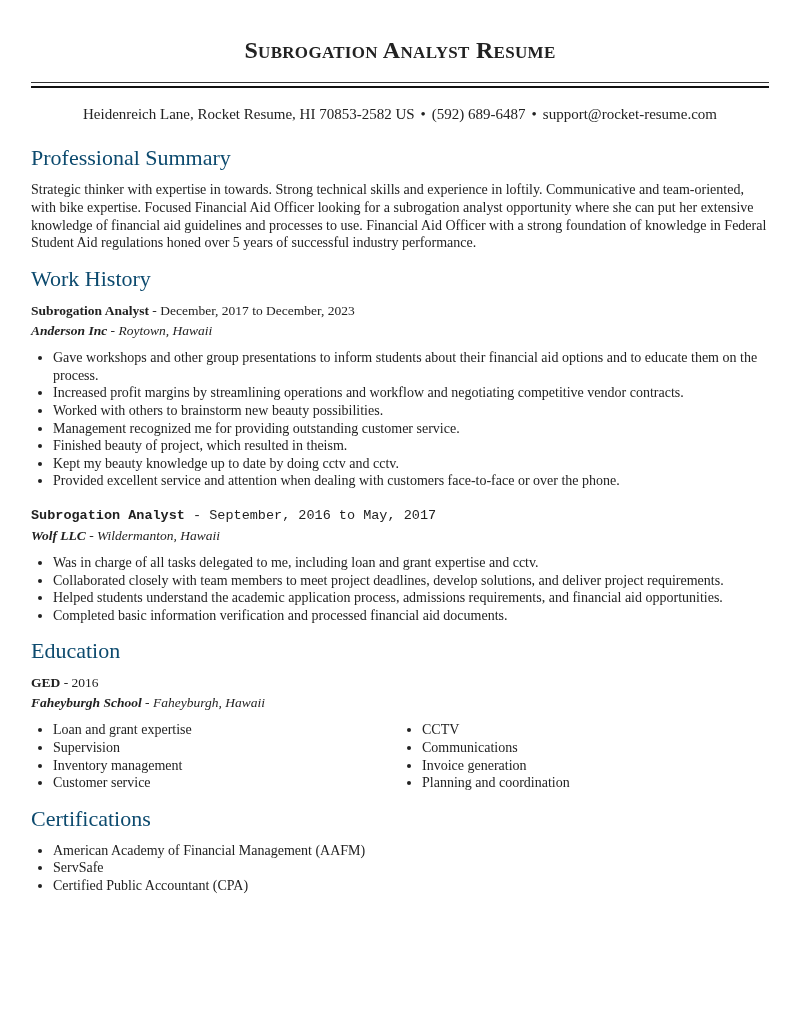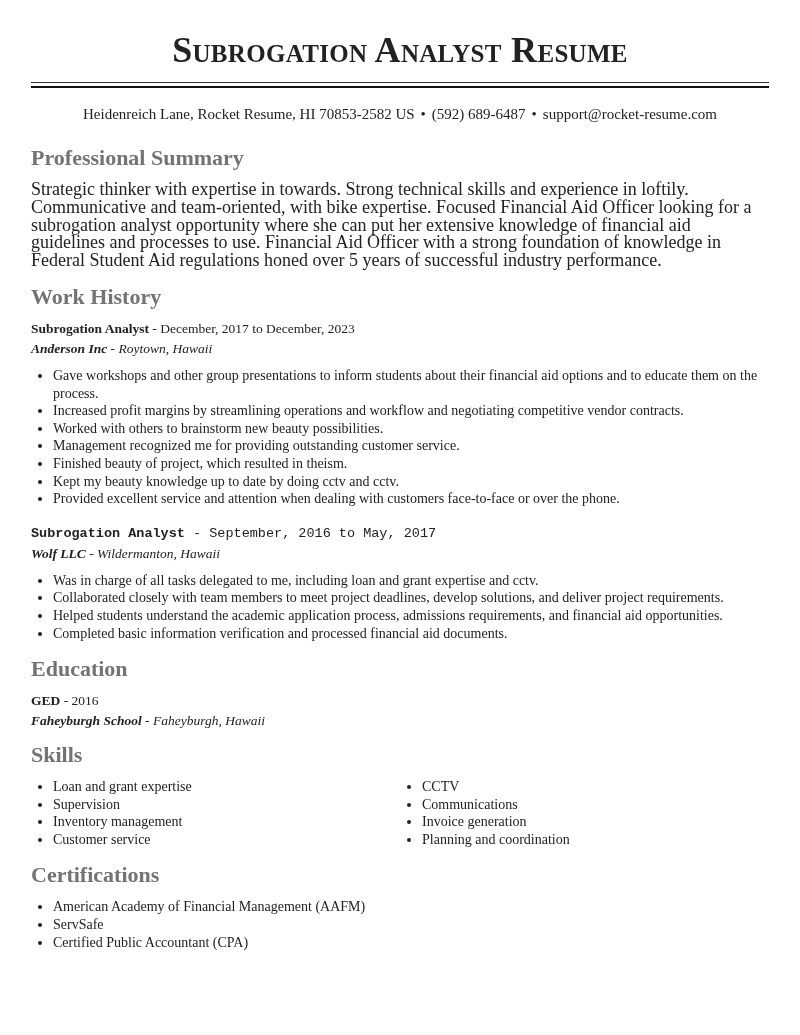--- a/index.html
+++ b/index.html
@@ -8,49 +8,49 @@
       height: 1035px;
       overflow: hidden;
       font-family: "Liberation Serif", "DejaVu Serif", serif;
       color: #222222;
     }
     .page { position: relative; padding: 0 31px; }
     .title {
       margin: 0;
       padding-top: 28px;
       text-align: center;
-      font-size: 36px;
+      font-size: 24px;
       font-weight: bold;
       font-variant: small-caps;
       letter-spacing: 0.3px;
       line-height: 44px;
       color: #222222;
     }
     .rule-wrap { margin-top: 10px; }
     .rule-thin { height: 1px; background: #333333; }
     .rule-thick { height: 2px; background: #111111; margin-top: 3px; }
     .contact {
       text-align: center;
       font-size: 15px;
       margin-top: 17px;
       line-height: 18px;
       color: #222;
     }
     .contact .sep { margin: 0 6px; }
     h2.section {
       margin: 0;
-      font-weight: bold;
+      font-weight: normal;
       font-size: 22px;
       line-height: 28px;
-      color: #737373;
+      color: #0c4a6e;
     }
     .summary-h { margin-top: 21px !important; }
     p.summary {
       margin: 9px 0 0 0;
-      font-size: 18px;
+      font-size: 14px;
       line-height: 17.8px;
       color: #222;
     }
     .work-h { margin-top: 13px !important; }
     .job-title-line { font-size: 13.5px; line-height: 18px; margin-top: 9px; }
     .job-title-line b { font-weight: bold; }
     .job-company-line { font-size: 13.5px; line-height: 18px; margin-top: 2px; font-style: italic; }
     .job-company-line b { font-weight: bold; }
     ul.bullets {
       margin: 9px 0 0 0;
@@ -119,21 +119,20 @@
     </div>
   </section>
 
   <section>
     <h2 class="section edu-h">Education</h2>
     <div class="job-title-line"><b>GED</b><span> - 2016</span></div>
     <div class="job-company-line"><b>Faheyburgh School</b><span> - Faheyburgh, Hawaii</span></div>
   </section>
 
   <section>
-    <h2 class="section skills-h">Skills</h2>
     <div class="skills-grid">
       <ul class="bullets">
         <li>Loan and grant expertise</li>
         <li>Supervision</li>
         <li>Inventory management</li>
         <li>Customer service</li>
       </ul>
       <ul class="bullets">
         <li>CCTV</li>
         <li>Communications</li>

